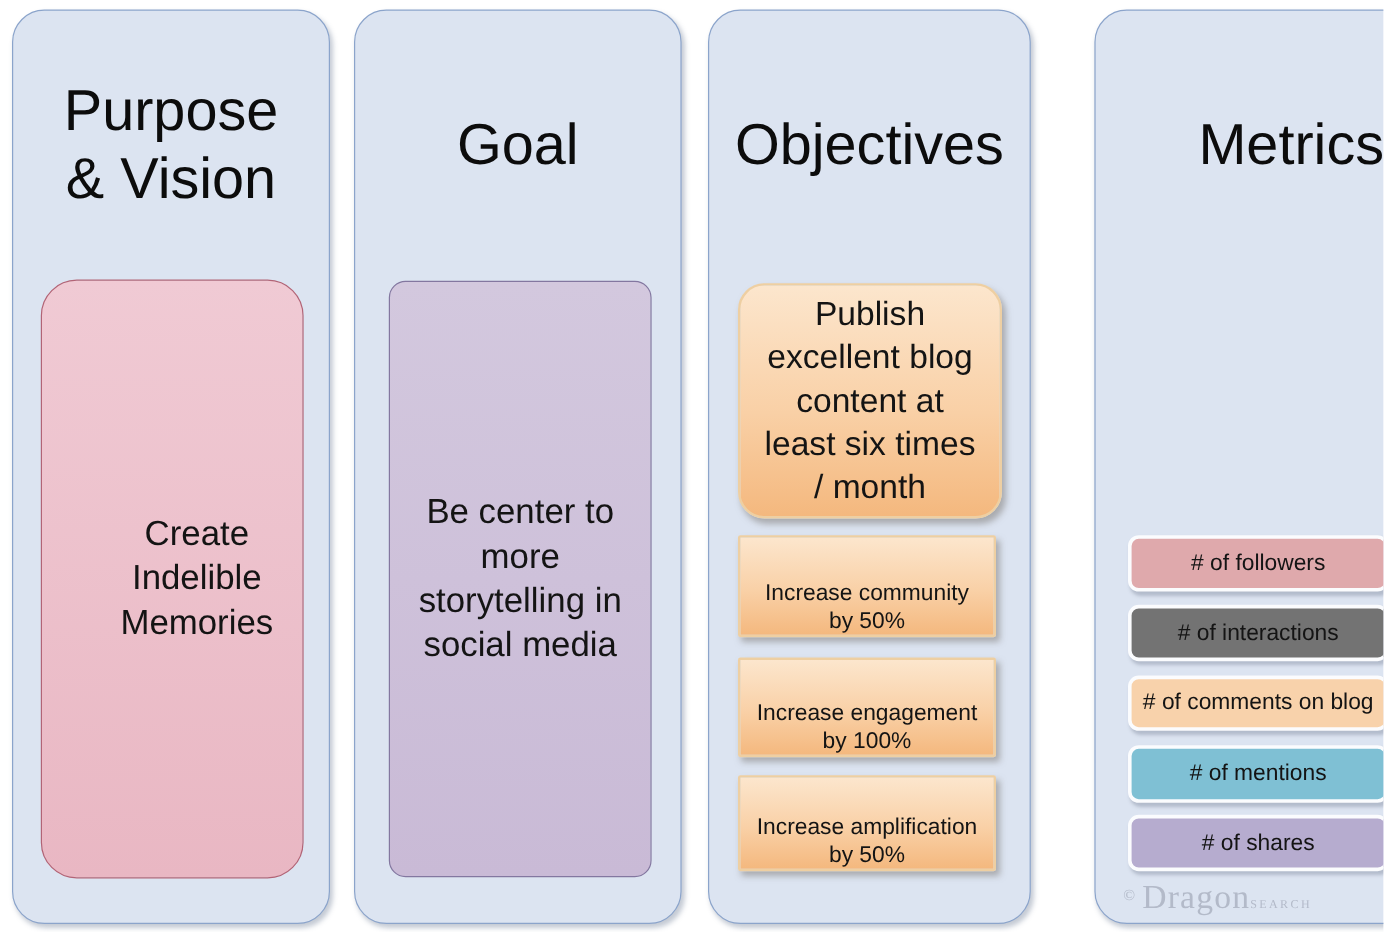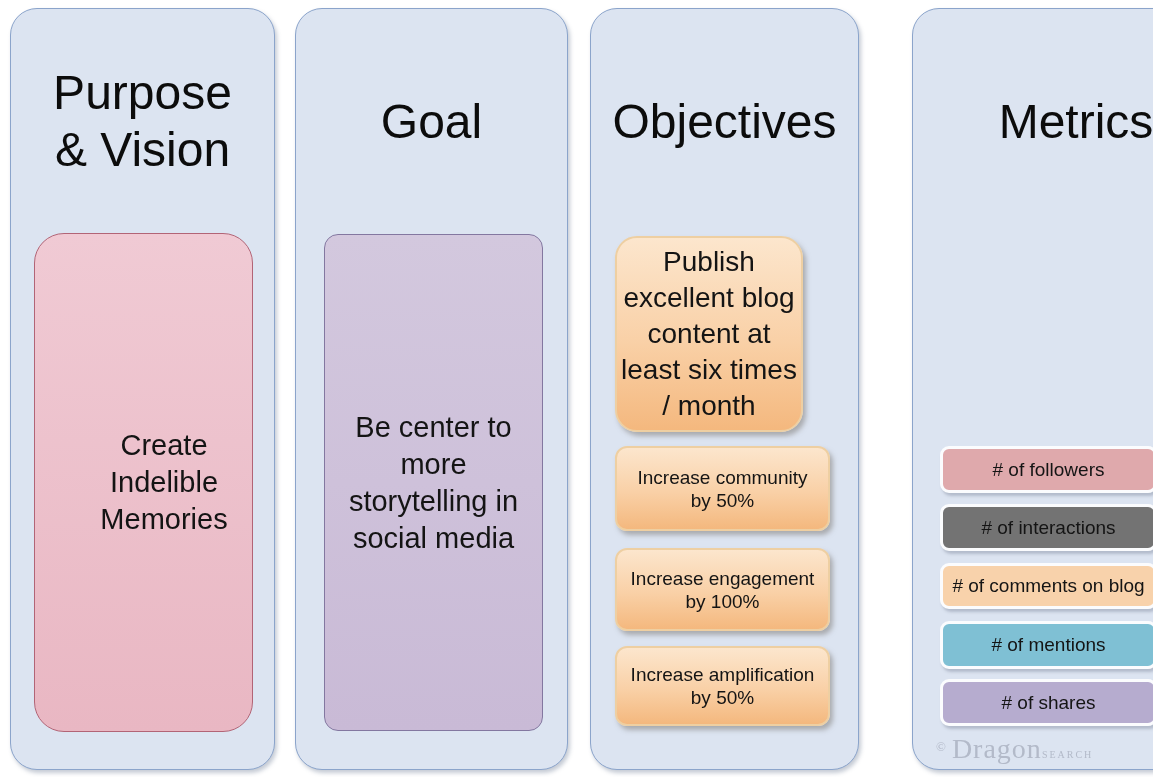--- a/index.html
+++ b/index.html
@@ -46,21 +46,21 @@
     border: 1px solid #8377a0;
     border-radius: 14px;
     font-size: 29px; line-height: 37px;
   }
   .box-orange {
     background: linear-gradient(180deg, #fce6cd 0%, #f9d0a6 55%, #f4b87e 100%);
     border: 2px solid #eecfa2;
     box-shadow: 3px 4px 5px rgba(128,124,120,.55);
   }
   .box-orange.big { border-radius: 22px; font-size: 28px; line-height: 36px; }
-  .box-orange.small { border-radius: 12px; font-size: 19px; line-height: 23px; }
+  .box-orange.small { border-radius: 2px; font-size: 19px; line-height: 23px; align-items: flex-end; }
   .box-mauve {
     background: linear-gradient(180deg, #cfb3c8 0%, #c3a2b8 100%);
     border: 3px solid #fbfcfe;
     border-radius: 26px;
     font-size: 28px; line-height: 35px;
     box-shadow: 2px 3px 4px rgba(128,138,158,.45);
   }
   .metric {
     border: 3px solid #fbfcfe;
     border-radius: 9px;
@@ -103,21 +103,21 @@
     <div class="box box-purple" style="left:28px; top:225px; width:219px; height:497px;">
       <span>Be center to
 more
 storytelling in
 social media</span>
     </div>
   </section>
 
   <section class="col" style="left:590px; width:269px;">
     <h2 class="col-title">Objectives</h2>
-    <div class="box box-orange big" style="left:24px; top:227px; width:188px; height:196px;">
+    <div class="box box-orange big" style="left:24px; top:227px; width:220px; height:196px;">
       <span>Publish
 excellent blog
 content at
 least six times
 / month</span>
     </div>
     <div class="box box-orange small" style="left:24px; top:437px; width:215px; height:85px;">
       <span>Increase community
 by 50%</span>
     </div>

